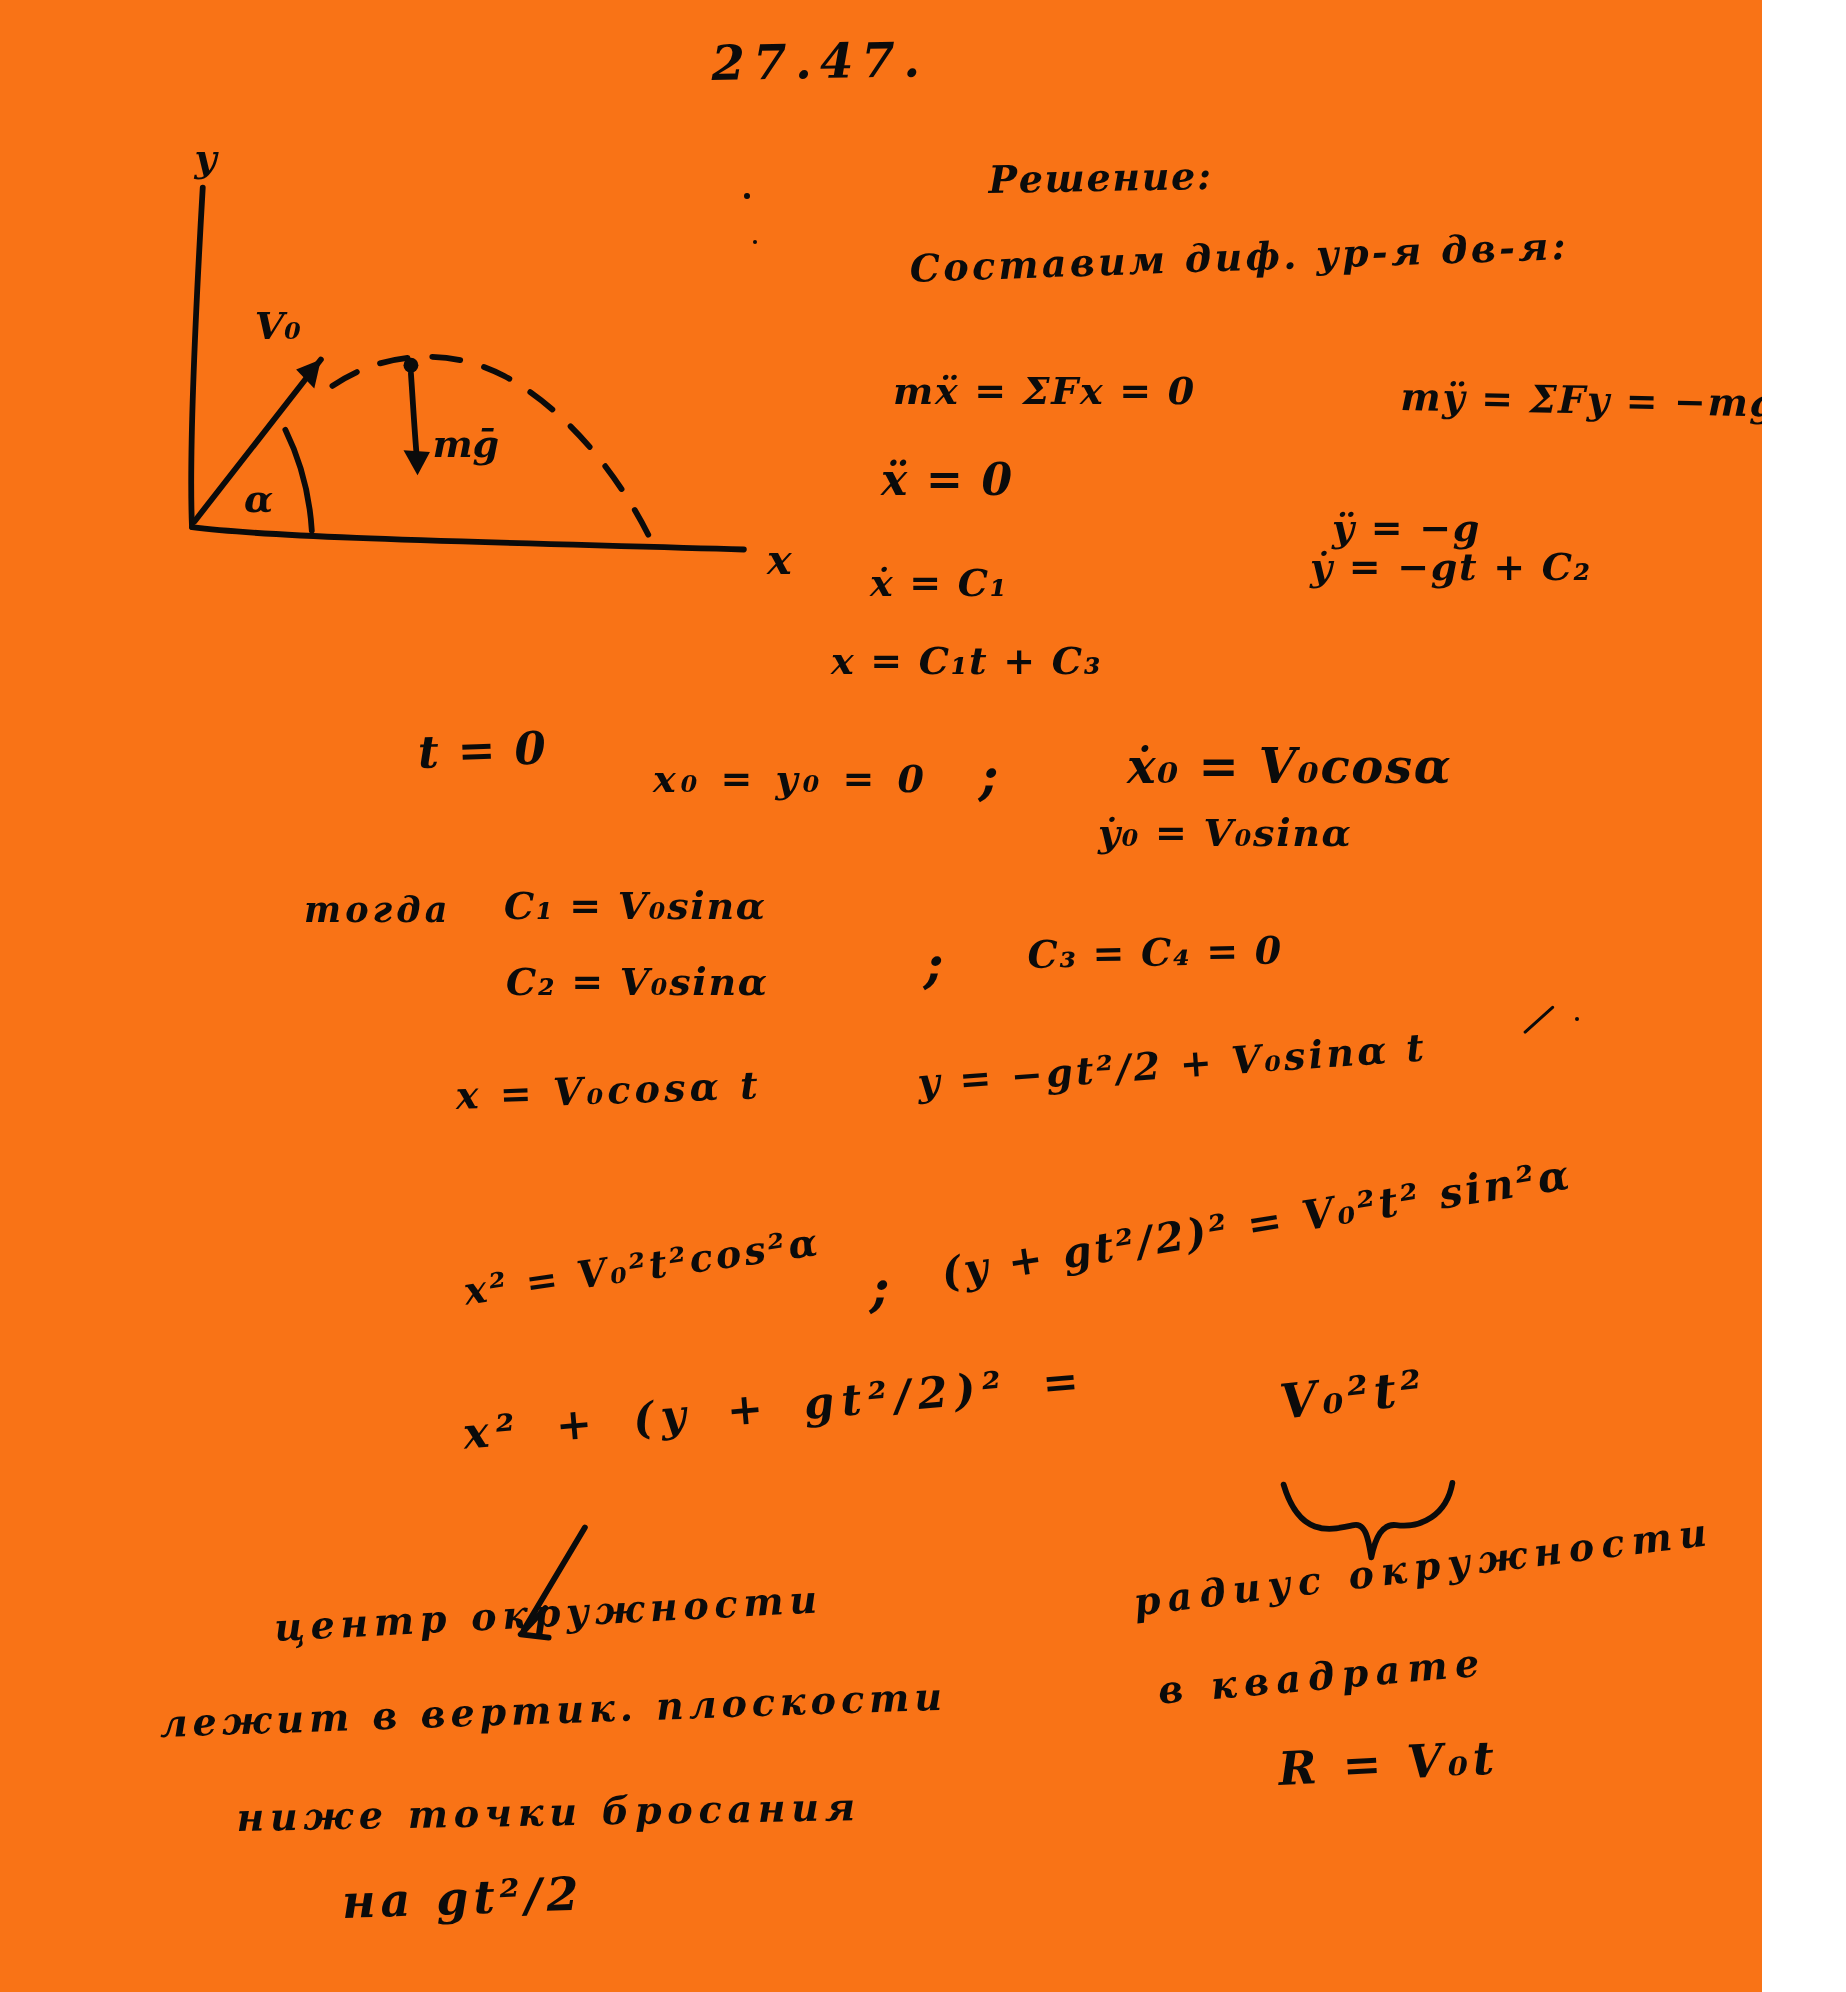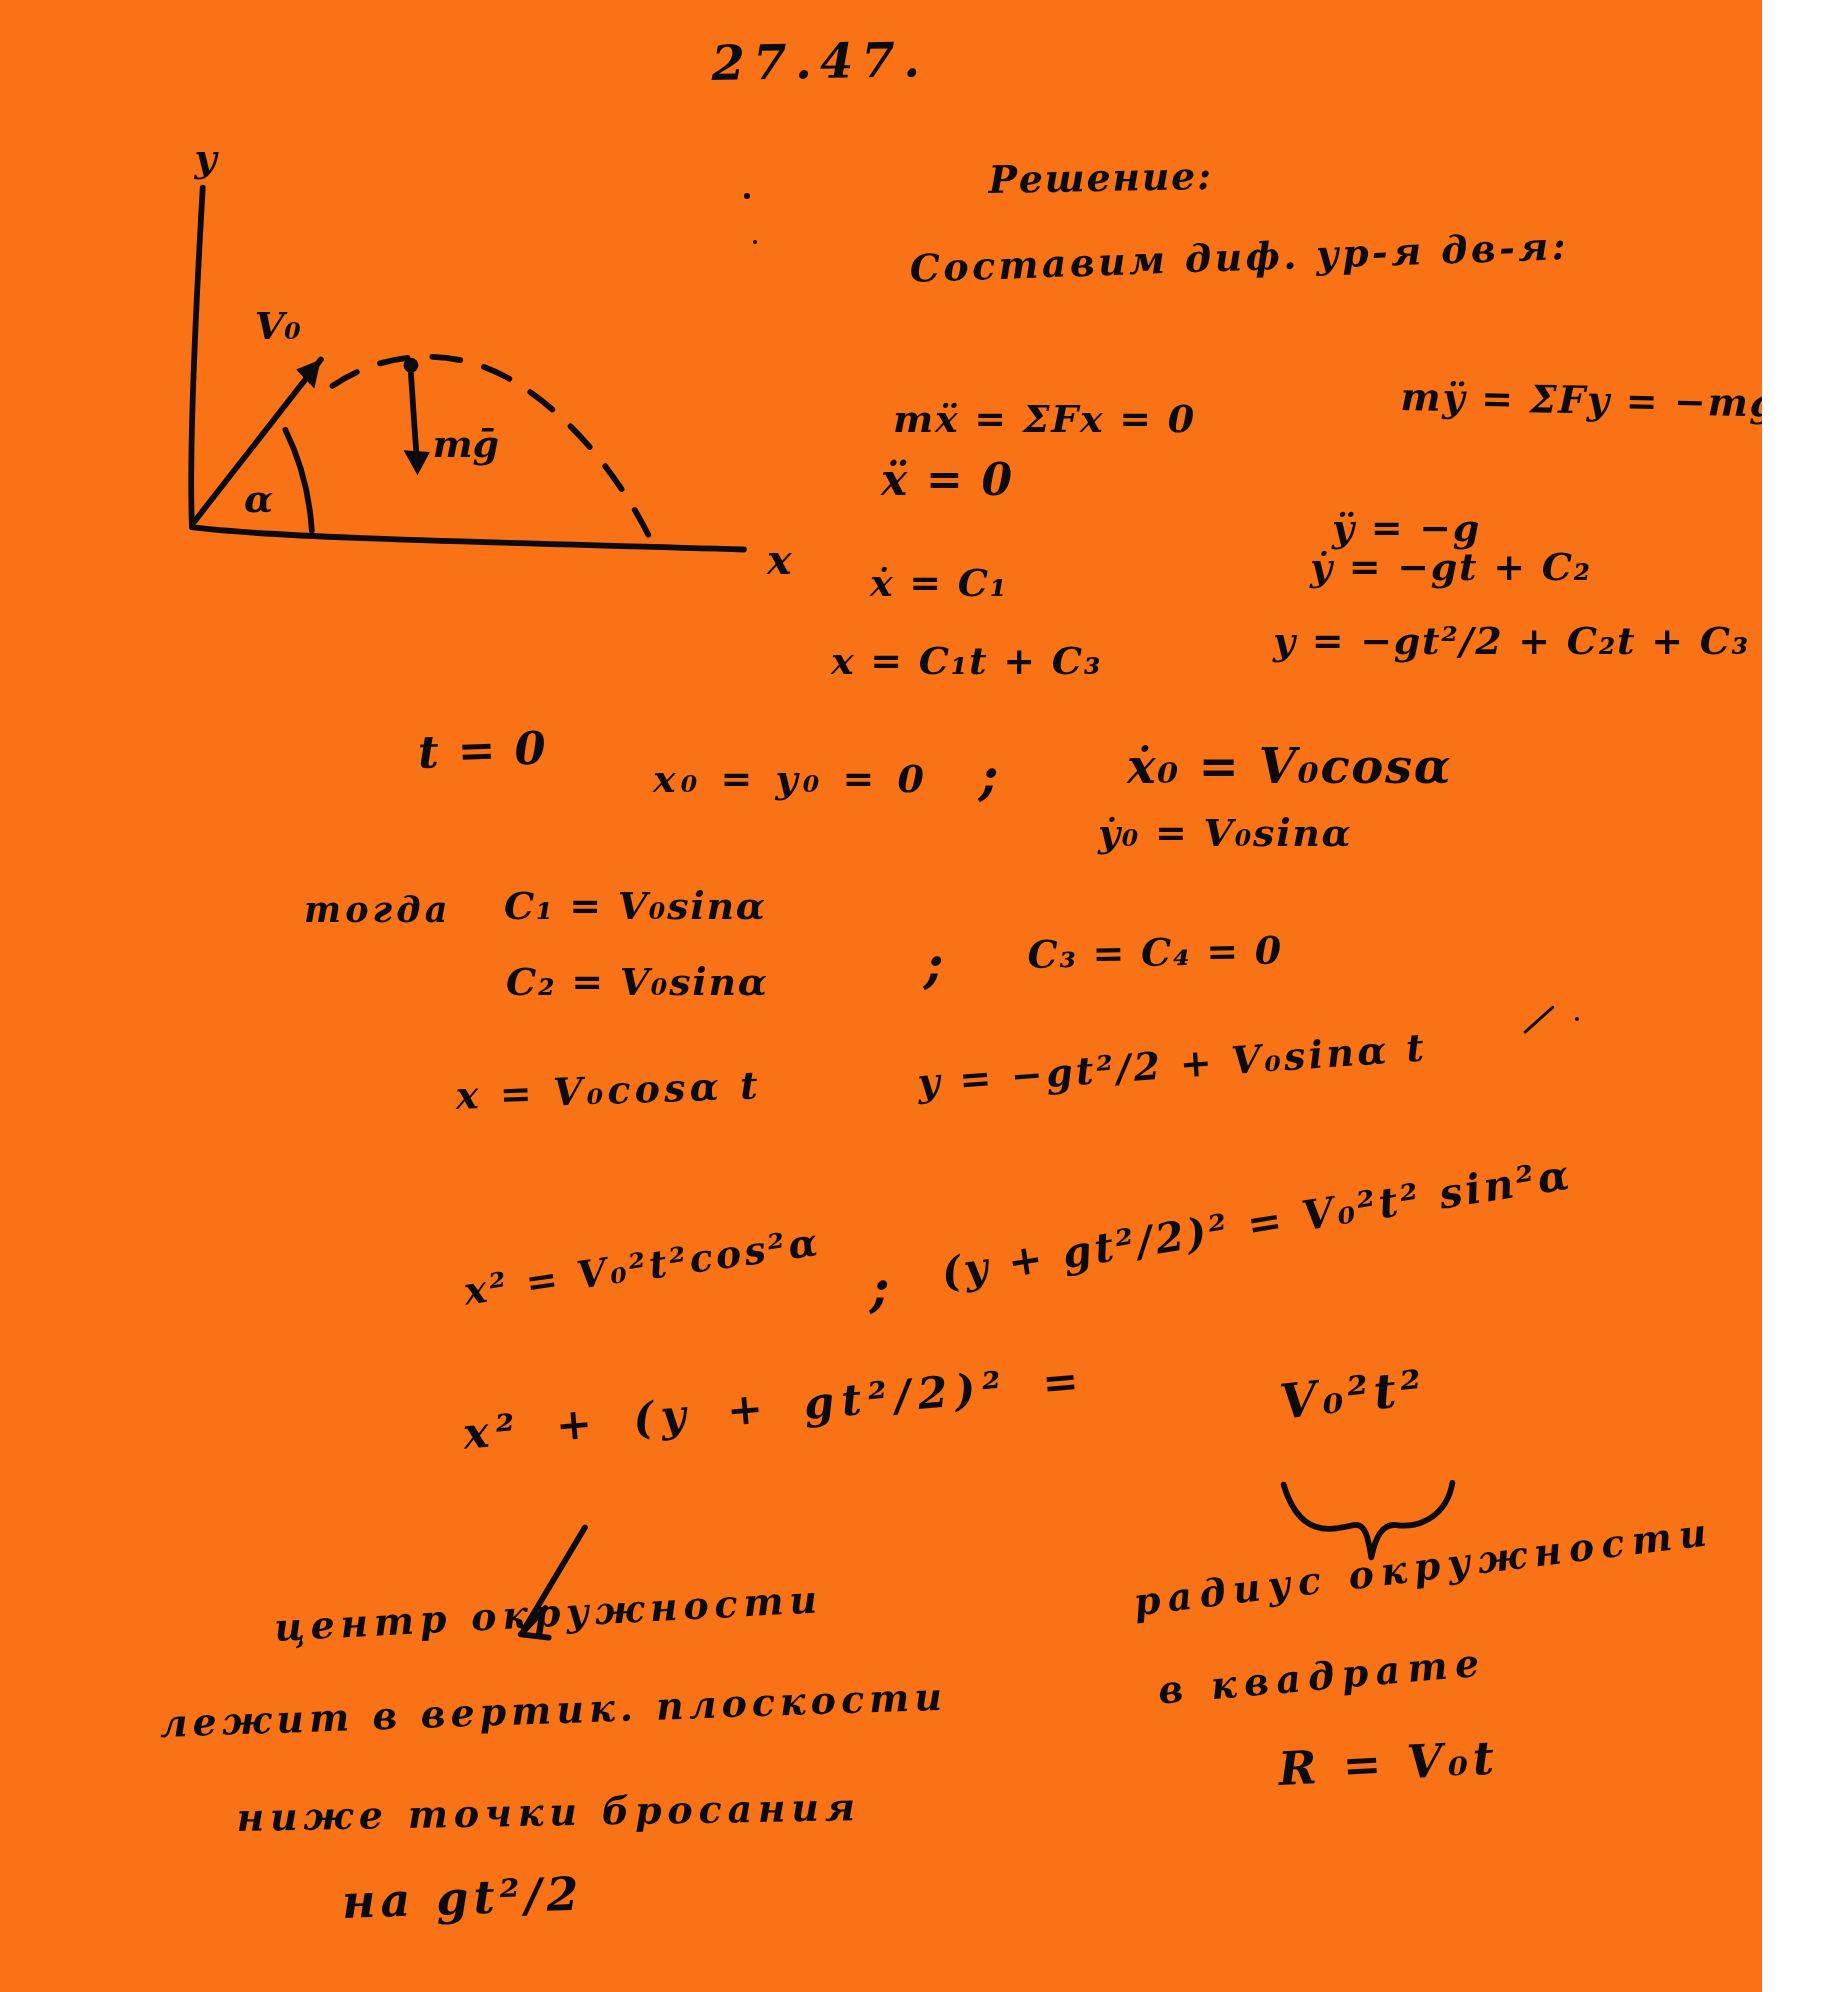--- a/index.html
+++ b/index.html
@@ -41,28 +41,27 @@
     <text x="95" y="92" font-size="46">y</text>
     <text x="788" y="580" font-size="50">x</text>
     <text x="168" y="295" font-size="46">V₀</text>
     <text x="155" y="505" font-size="46">α</text>
     <text x="383" y="438" font-size="46">mḡ</text>
   </svg>
 
   <div class="hw" style="left:988px;top:157px;font-size:38px;transform:rotate(-1deg);">Решение:</div>
   <div class="hw" style="left:909px;top:246px;font-size:38px;letter-spacing:3.3px;transform:rotate(-2deg);">Составим диф. ур-я дв-я:</div>
 
-  <div class="hw" style="left:893px;top:368px;font-size:38px;margin-top:28px;">mẍ = ΣFx = 0</div>
+  <div class="hw" style="left:893px;top:368px;font-size:38px;">mẍ = ΣFx = 0</div>
   <div class="hw" style="left:1401px;top:374px;font-size:38px;transform:rotate(1deg);">mÿ = ΣFy = −mg</div>
   <div class="hw" style="left:881px;top:454px;font-size:44px;">ẍ = 0</div>
   <div class="hw" style="left:1332px;top:465px;font-size:38px;margin-top:40px;">ÿ = −g</div>
   <div class="hw" style="left:870px;top:560px;font-size:38px;">ẋ = C₁</div>
   <div class="hw" style="left:1310px;top:544px;font-size:38px;">ẏ = −gt + C₂</div>
   <div class="hw" style="left:831px;top:638px;font-size:38px;">x = C₁t + C₃</div>
-  <div class="hw" style="left:1273px;top:618px;font-size:38px;">y = −gt²/2 + C₂t + C₃</div>
 
   <div class="hw" style="left:417px;top:726px;font-size:45px;transform:rotate(-2deg);">t = 0</div>
   <div class="hw" style="left:653px;top:756px;font-size:38px;letter-spacing:5px;">x₀ = y₀ = 0</div>
   <div class="hw" style="left:979px;top:744px;font-size:53px;">;</div>
   <div class="hw" style="left:1127px;top:738px;font-size:48px;font-style:italic;">ẋ₀ = V₀cosα</div>
   <div class="hw" style="left:1098px;top:810px;font-size:38px;">ẏ₀ = V₀sinα</div>
 
   <div class="hw" style="left:304px;top:889px;font-size:35px;letter-spacing:4.1px;">тогда</div>
   <div class="hw" style="left:504px;top:883px;font-size:38px;">C₁ = V₀sinα</div>
   <div class="hw" style="left:506px;top:959px;font-size:38px;">C₂ = V₀sinα</div>

